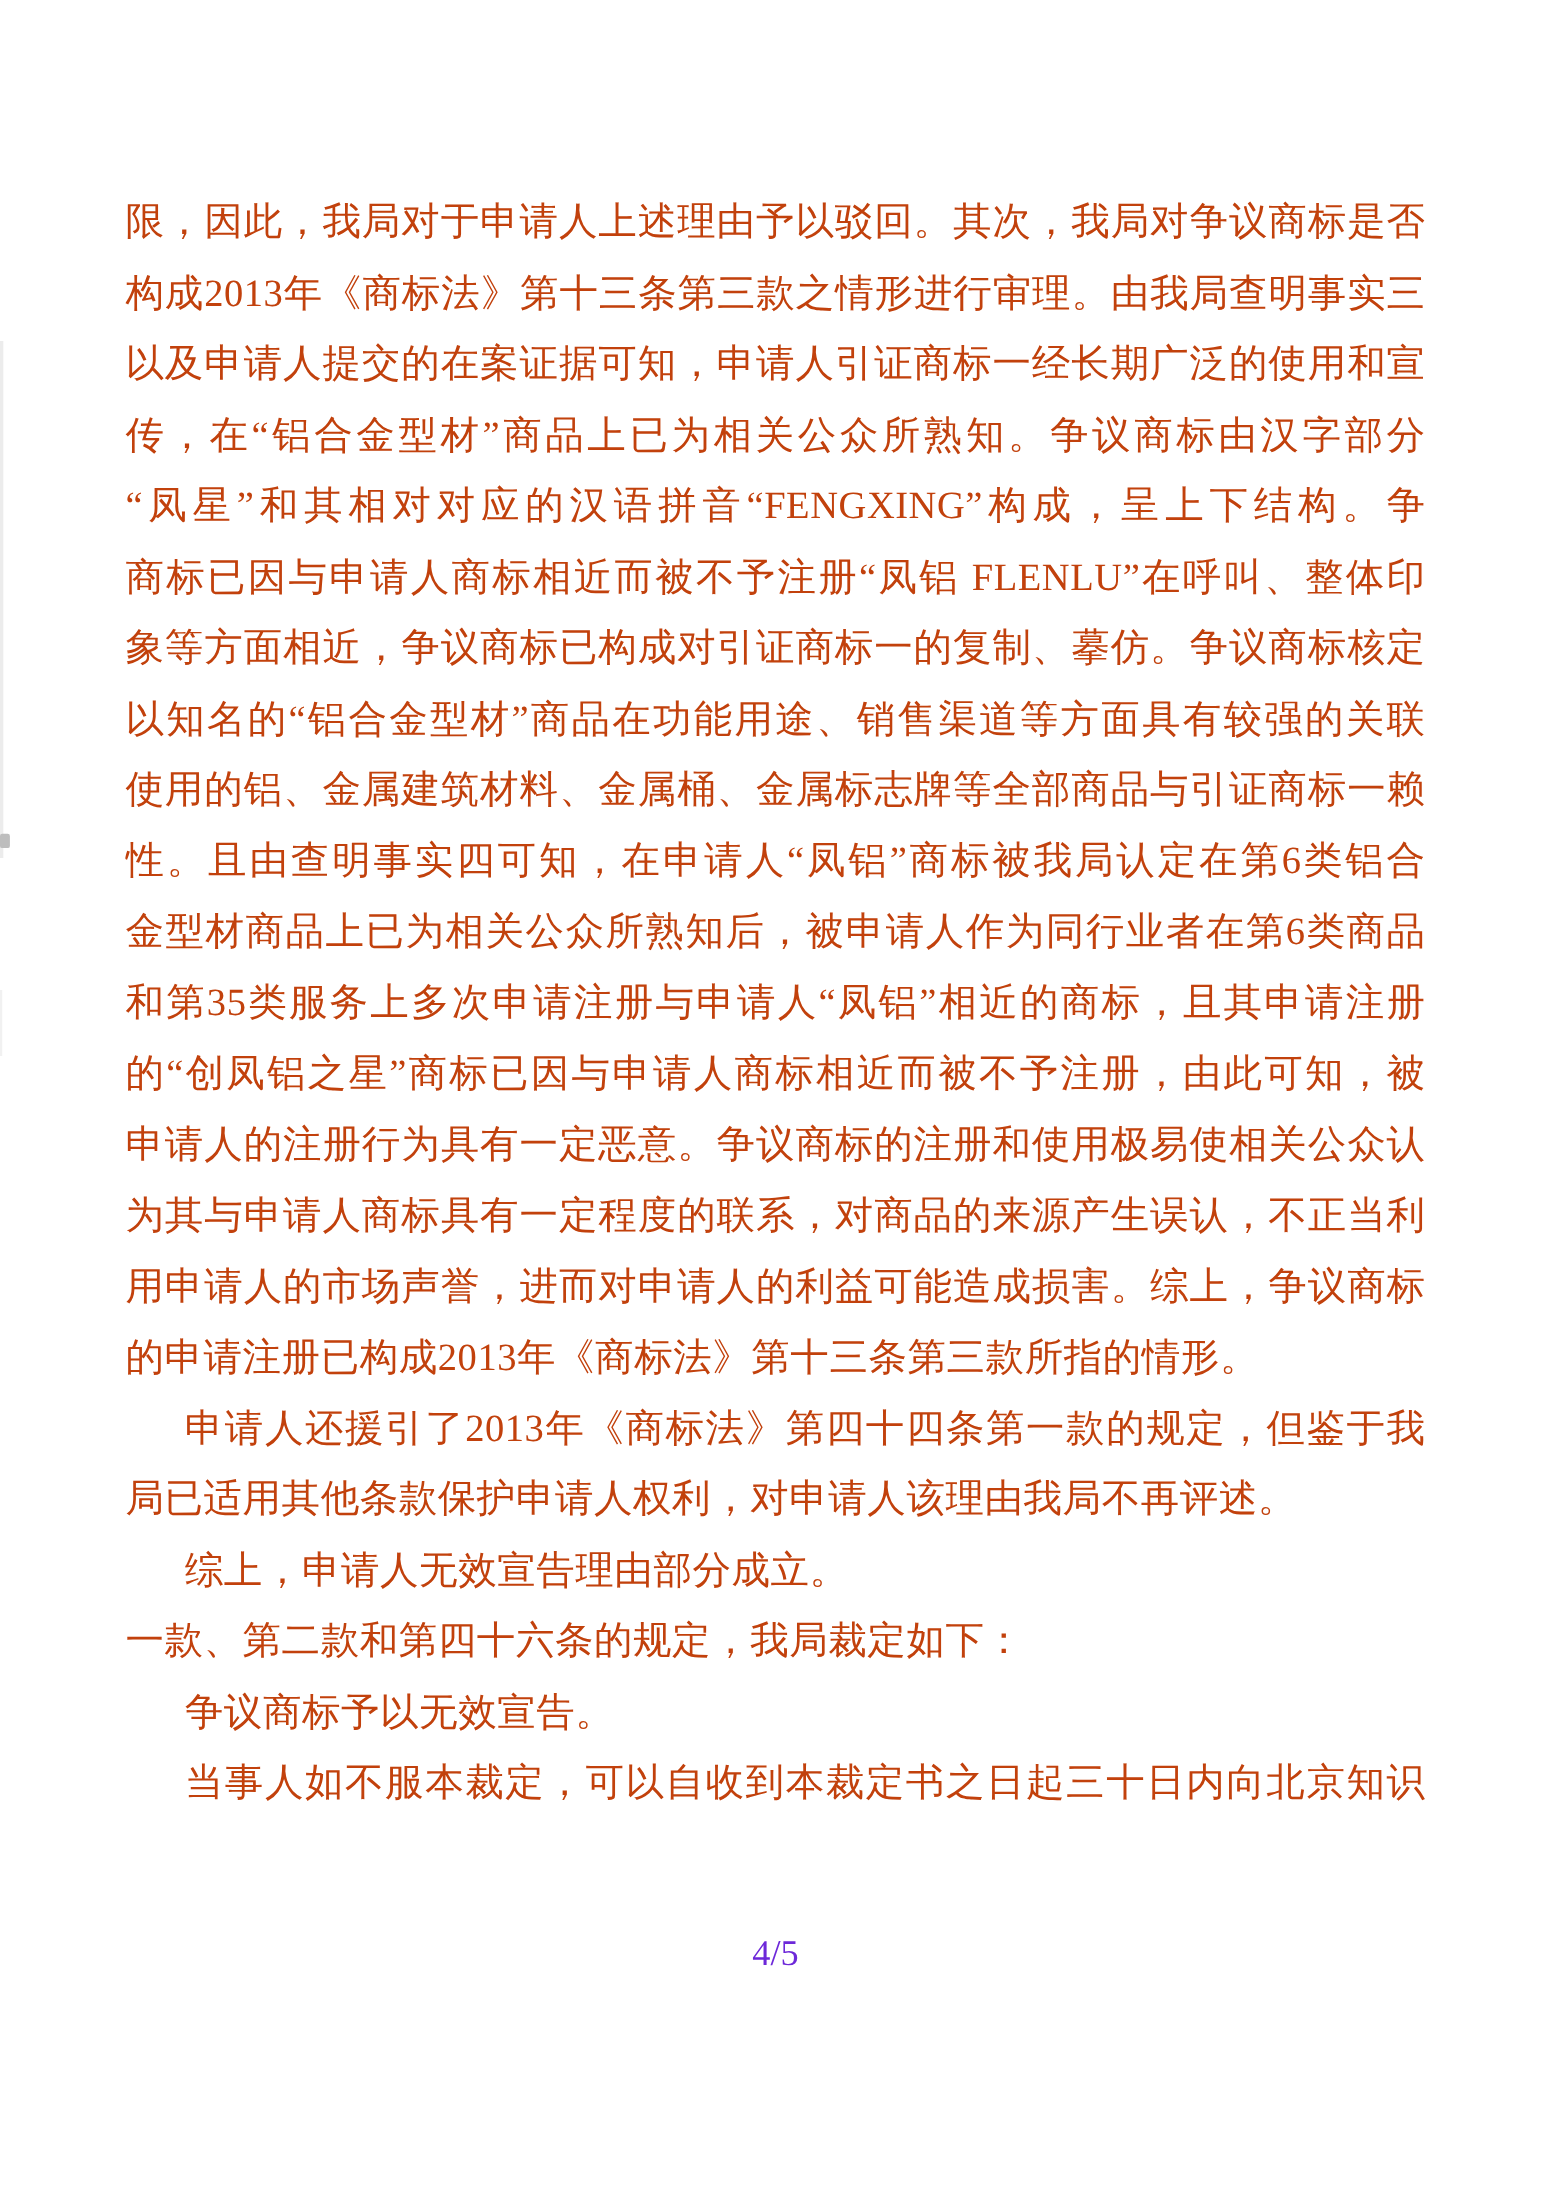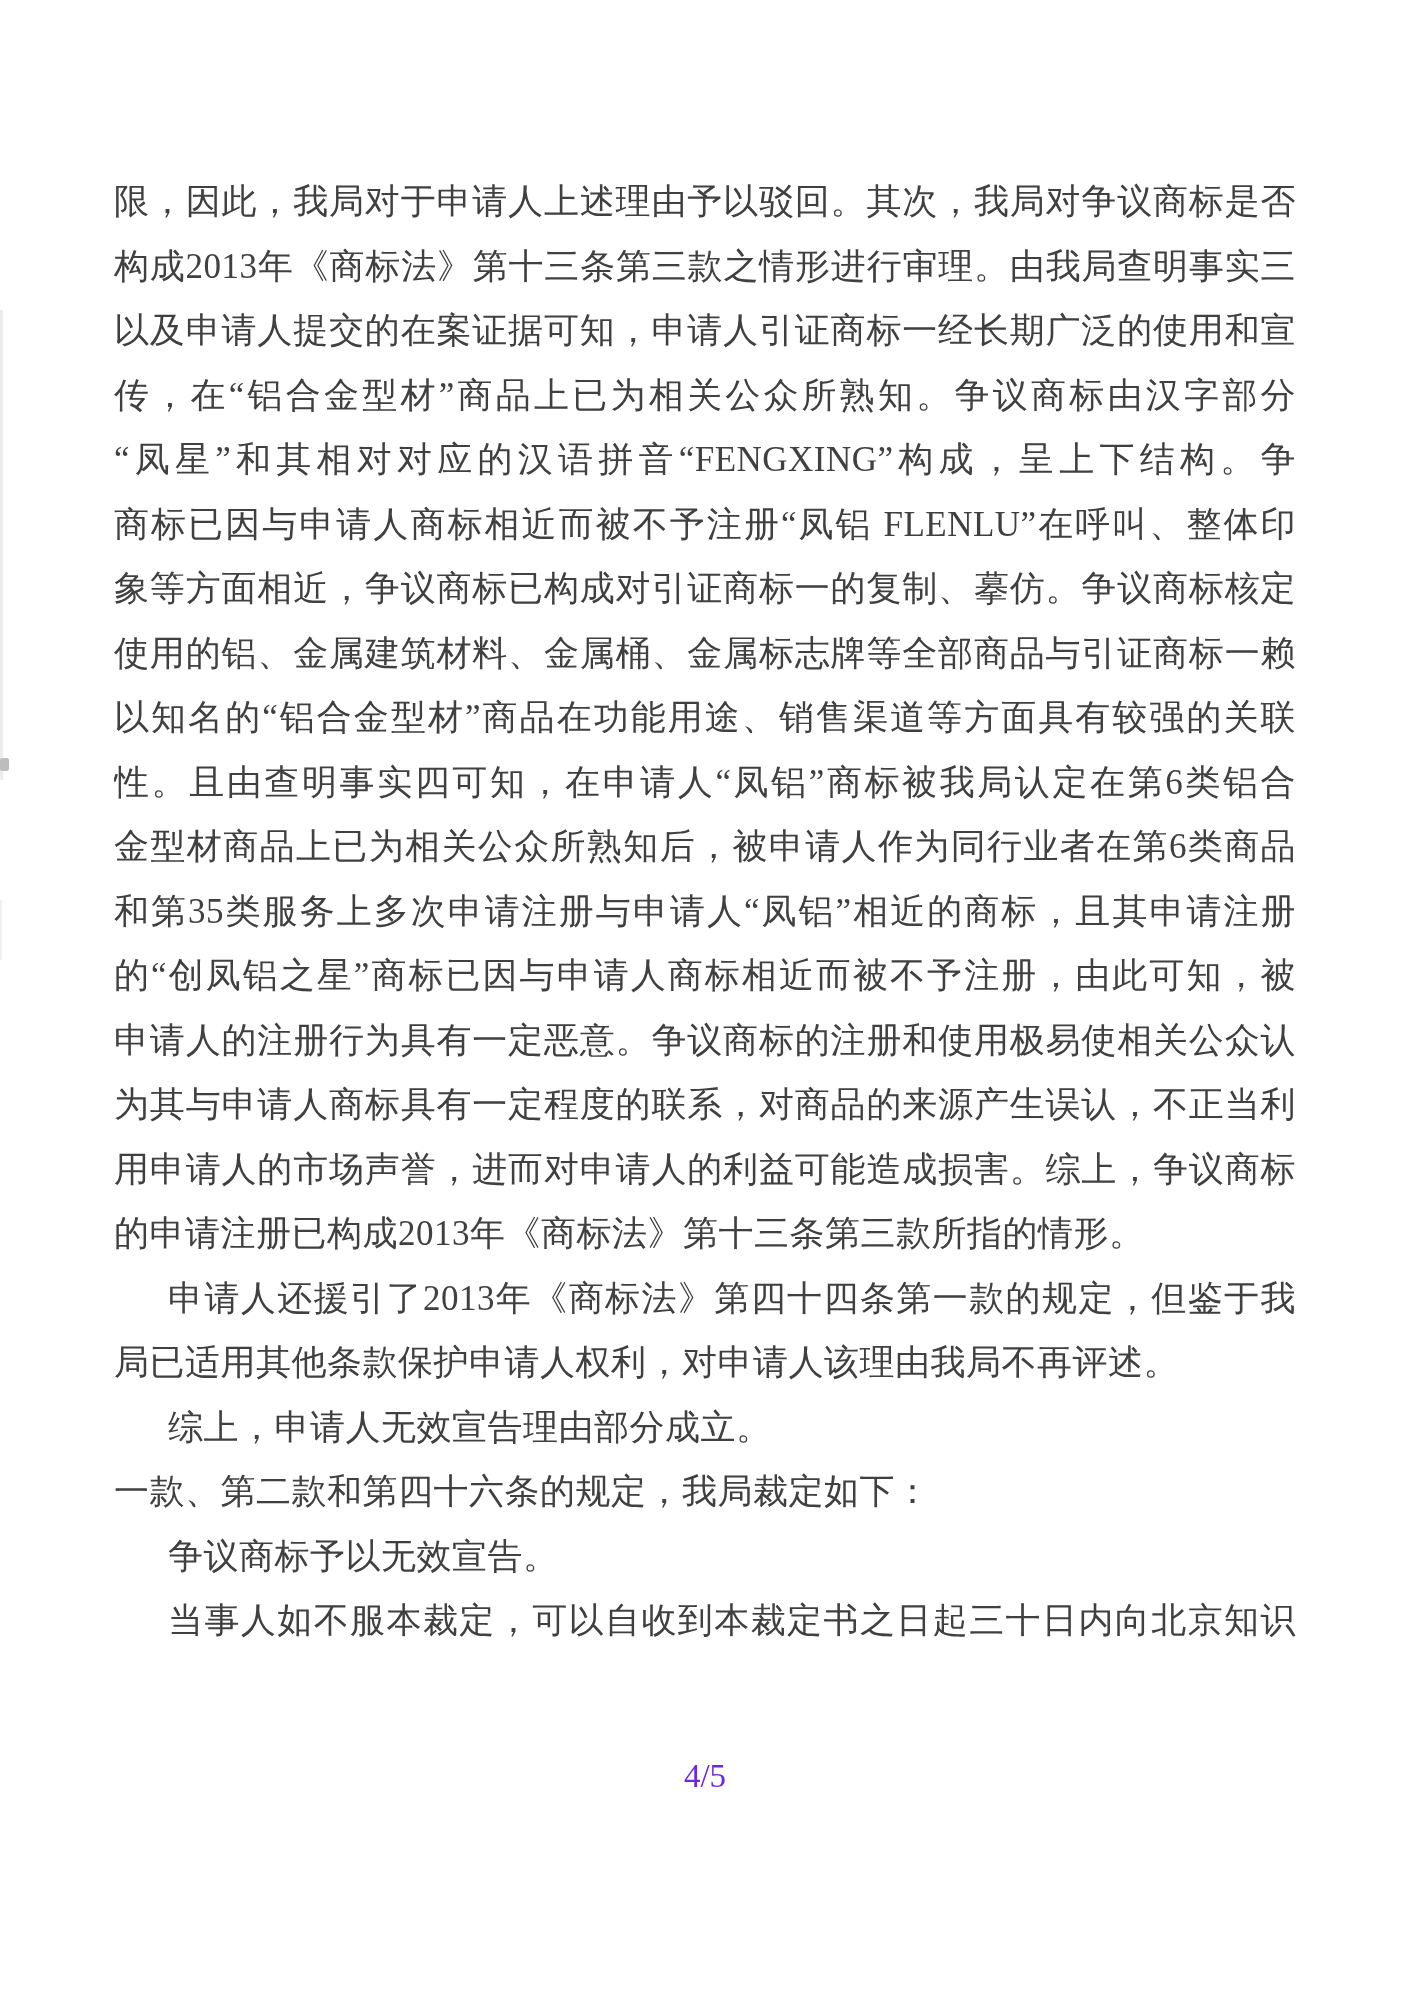--- a/index.html
+++ b/index.html
@@ -17,21 +17,21 @@
     width: 1410px;
     height: 1994px;
     background: #ffffff;
     overflow: hidden;
   }
   .text-block {
     position: absolute;
     left: 114px;
     top: 170px;
     width: 1182px;
-    color: #404040;
+    color: #c2410c;
     font-size: 35px;
     letter-spacing: 0.5px;
   }
   .line {
     height: 64.5px;
     line-height: 64.5px;
     overflow: hidden;
     text-justify: inter-character;
   }
   .line.full {
@@ -91,22 +91,22 @@
   <div class="artifact-smudge"></div>
 
   <div class="text-block">
     <div class="line full">限，因此，我局对于申请人上述理由予以驳回。其次，我局对争议商标是否</div>
     <div class="line full">构成2013年《商标法》第十三条第三款之情形进行审理。由我局查明事实三</div>
     <div class="line full">以及申请人提交的在案证据可知，申请人引证商标一经长期广泛的使用和宣</div>
     <div class="line full">传，在“铝合金型材”商品上已为相关公众所熟知。争议商标由汉字部分</div>
     <div class="line full">“凤星”和其相对对应的汉语拼音“FENGXING”构成，呈上下结构。争</div>
     <div class="line full">商标已因与申请人商标相近而被不予注册“凤铝 FLENLU”在呼叫、整体印</div>
     <div class="line full">象等方面相近，争议商标已构成对引证商标一的复制、摹仿。争议商标核定</div>
+    <div class="line full">以知名的“铝合金型材”商品在功能用途、销售渠道等方面具有较强的关联</div>
     <div class="line full">使用的铝、金属建筑材料、金属桶、金属标志牌等全部商品与引证商标一赖</div>
-    <div class="line full">以知名的“铝合金型材”商品在功能用途、销售渠道等方面具有较强的关联</div>
     <div class="line full">性。且由查明事实四可知，在申请人“凤铝”商标被我局认定在第6类铝合</div>
     <div class="line full">金型材商品上已为相关公众所熟知后，被申请人作为同行业者在第6类商品</div>
     <div class="line full">和第35类服务上多次申请注册与申请人“凤铝”相近的商标，且其申请注册</div>
     <div class="line full">的“创凤铝之星”商标已因与申请人商标相近而被不予注册，由此可知，被</div>
     <div class="line full">申请人的注册行为具有一定恶意。争议商标的注册和使用极易使相关公众认</div>
     <div class="line full">为其与申请人商标具有一定程度的联系，对商品的来源产生误认，不正当利</div>
     <div class="line full">用申请人的市场声誉，进而对申请人的利益可能造成损害。综上，争议商标</div>
     <div class="line end">的申请注册已构成2013年《商标法》第十三条第三款所指的情形。</div>
     <div class="line full indent">申请人还援引了2013年《商标法》第四十四条第一款的规定，但鉴于我</div>
     <div class="line end">局已适用其他条款保护申请人权利，对申请人该理由我局不再评述。</div>

